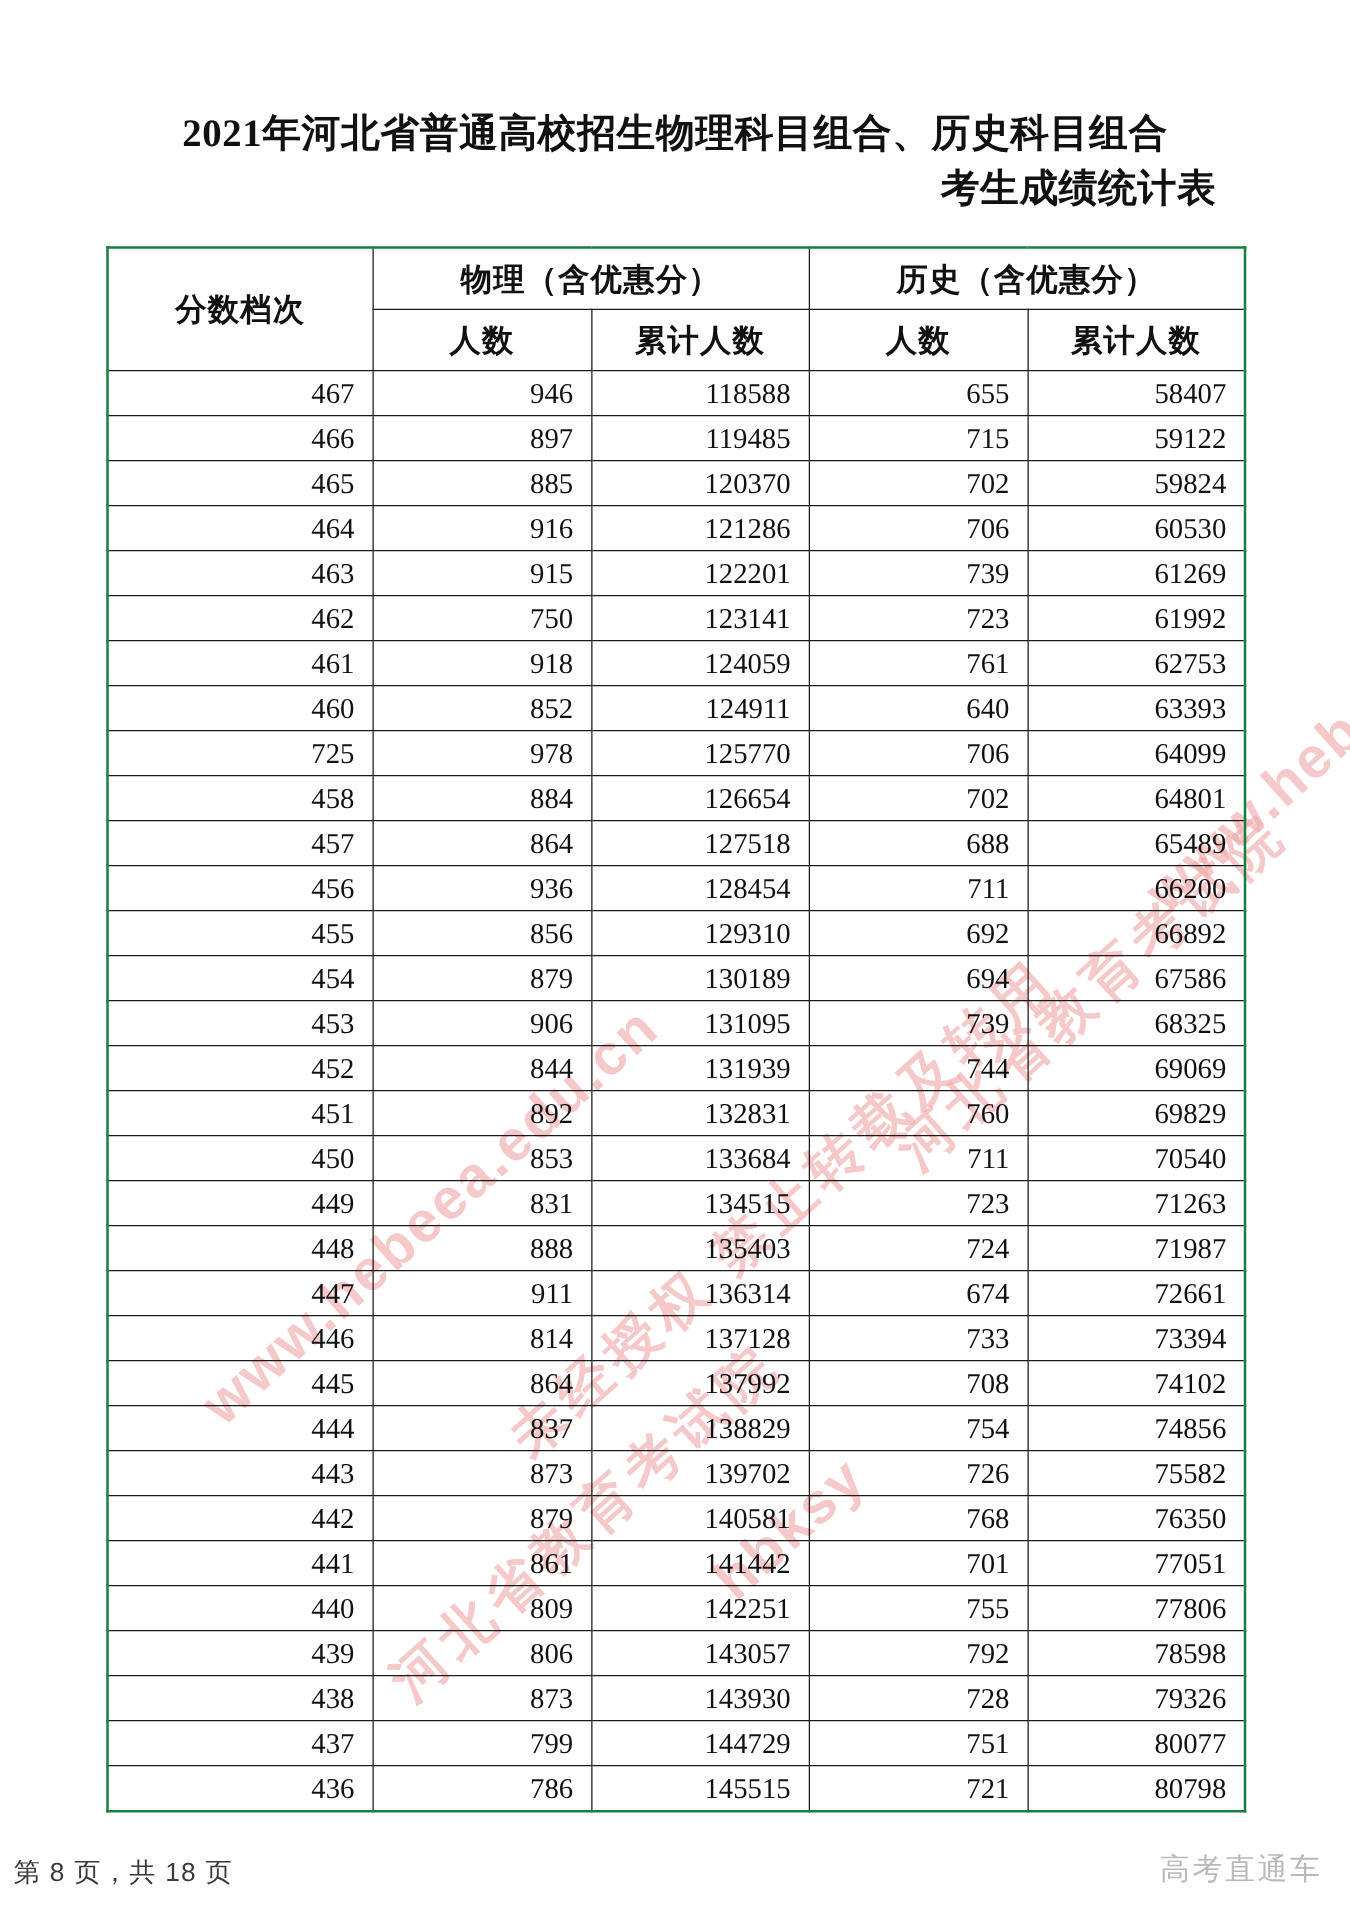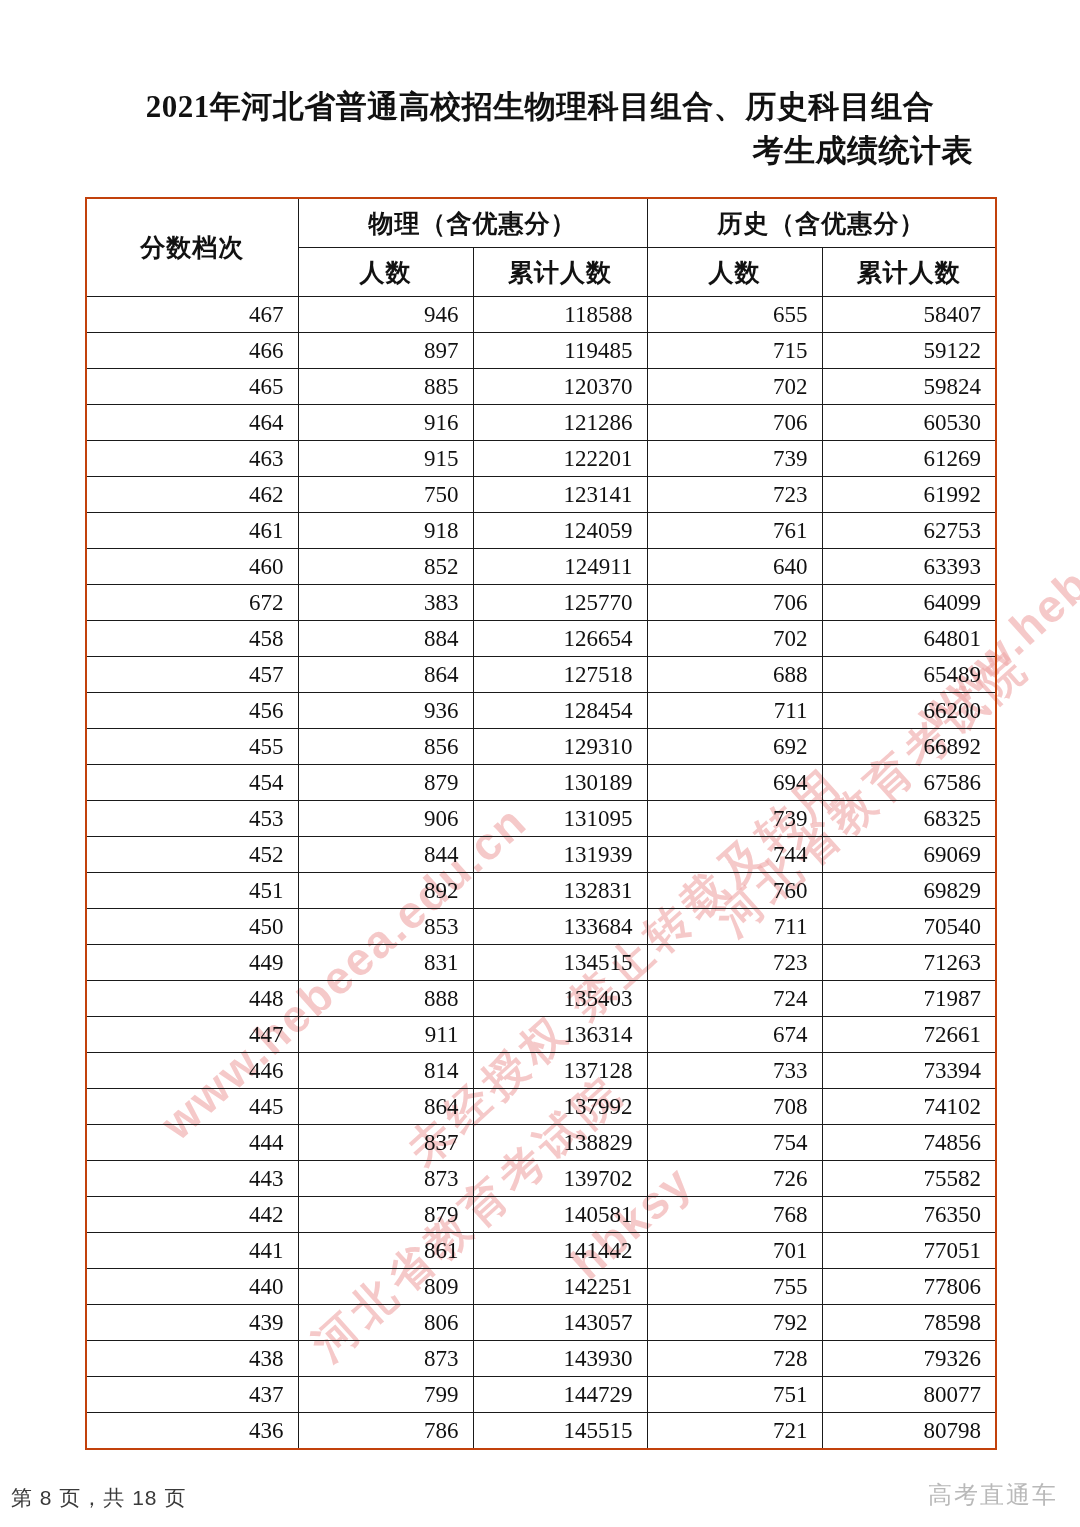--- a/index.html
+++ b/index.html
@@ -90,21 +90,21 @@
     font-family: "Liberation Serif", "DejaVu Serif", serif;
   }
   table.score-table thead th {
     font-weight: 700;
     font-size: 25px;
     text-align: center;
     height: 48px;
     letter-spacing: 1px;
   }
   
-  table.score-table { border: 2px solid #c2410c; }
+  table.score-table { border: 2px solid #15803d; }
   th.col-score { width: 212px; border-right: 2px solid #000; }
   th.grp, td.sep-right { border-right: 2px solid #000; }
 
   td.c-score { text-align: right; }
   td.c-num { text-align: right; }
 
   col.w-score { width: 212px; }
   col.w-cnt   { width: 175px; }
   col.w-cum   { width: 174px; }
 
@@ -220,22 +220,22 @@
             <td class="c-num">62753</td>
           </tr>
           <tr>
             <td class="c-score">460</td>
             <td class="c-num">852</td>
             <td class="c-num sep-right">124911</td>
             <td class="c-num">640</td>
             <td class="c-num">63393</td>
           </tr>
           <tr>
-            <td class="c-score">672</td>
-            <td class="c-num">383</td>
+            <td class="c-score">725</td>
+            <td class="c-num">978</td>
             <td class="c-num sep-right">125770</td>
             <td class="c-num">706</td>
             <td class="c-num">64099</td>
           </tr>
           <tr>
             <td class="c-score">458</td>
             <td class="c-num">884</td>
             <td class="c-num sep-right">126654</td>
             <td class="c-num">702</td>
             <td class="c-num">64801</td>

